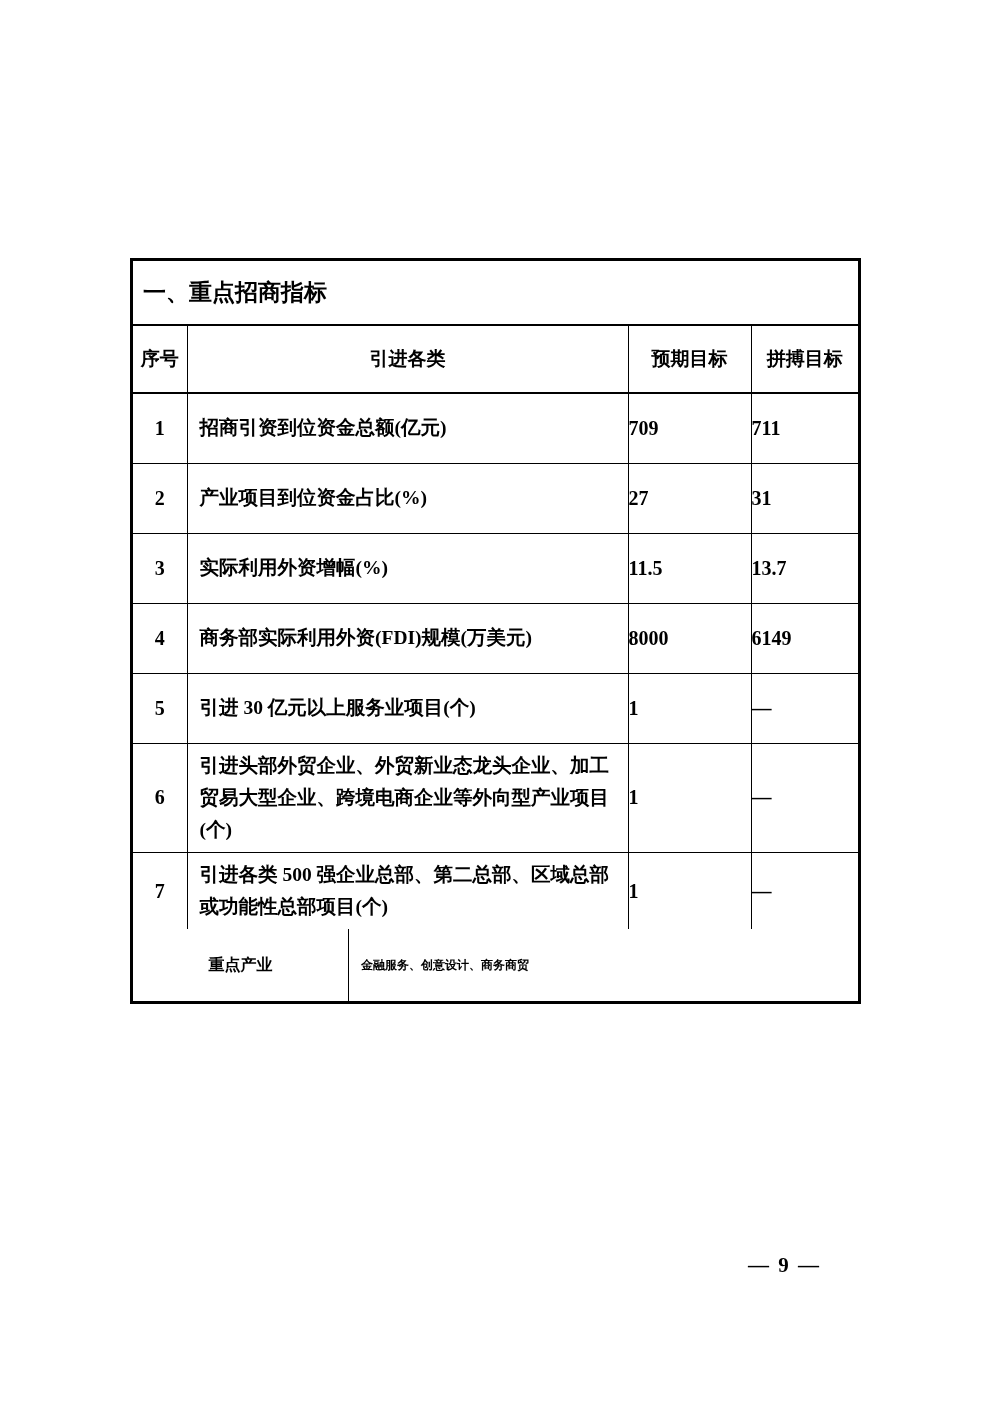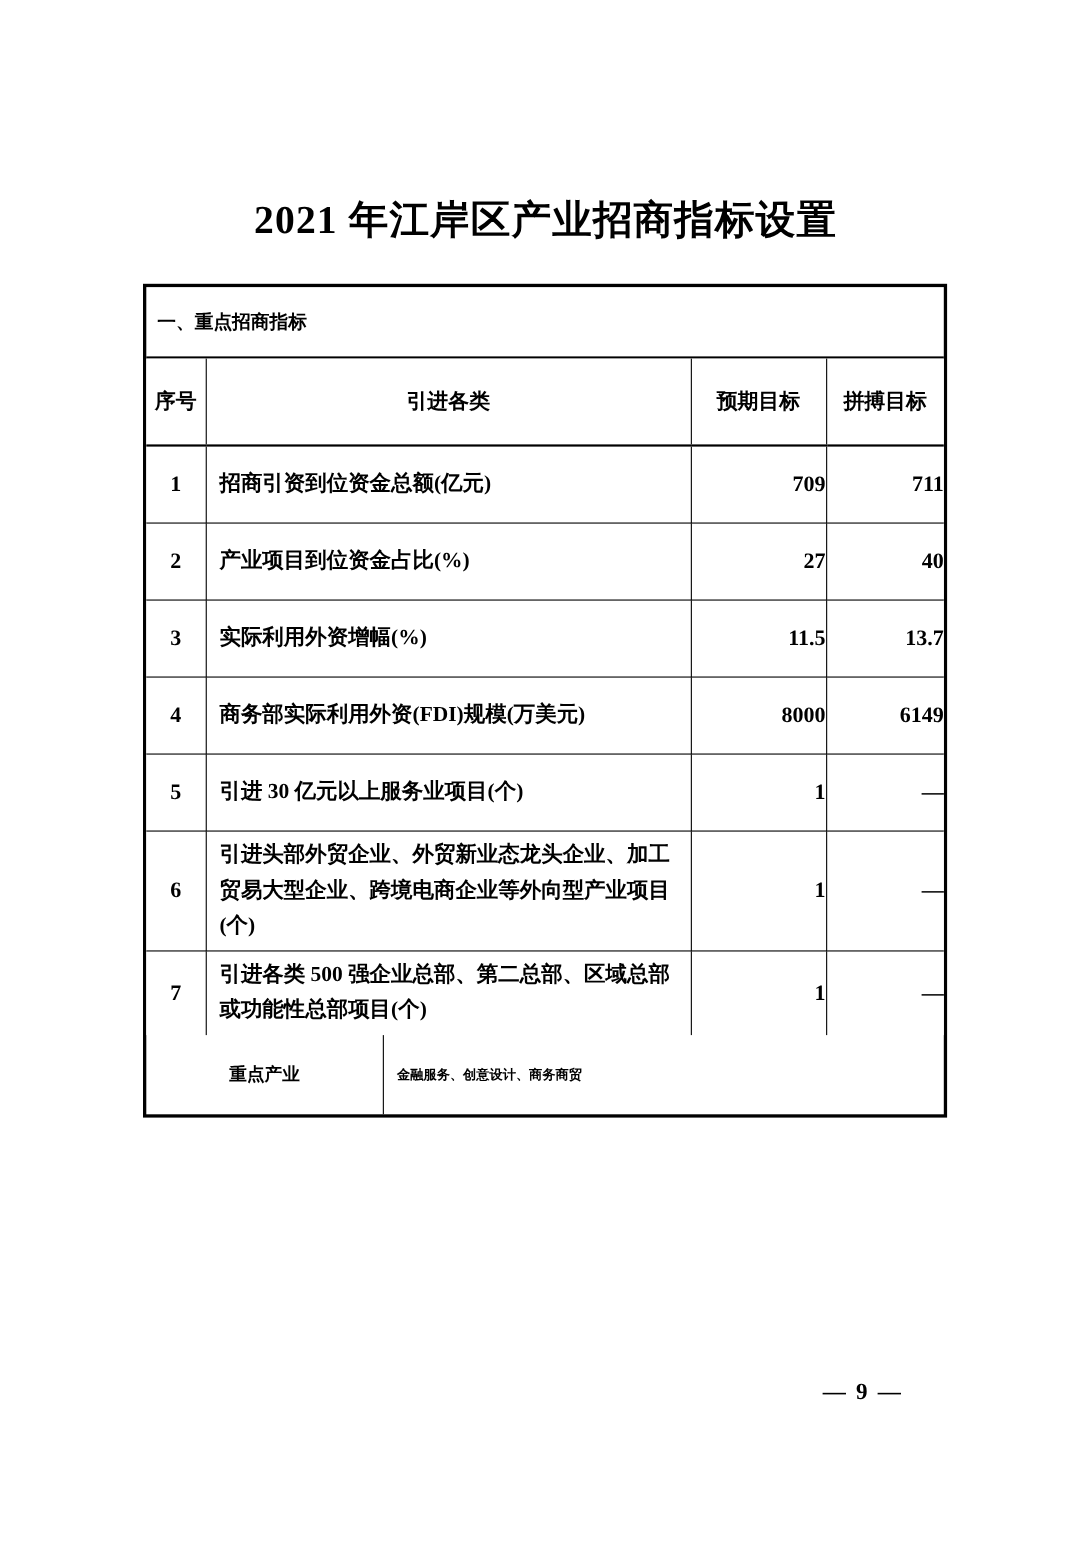--- a/index.html
+++ b/index.html
@@ -32,21 +32,21 @@
     width: 731px;
     border: 3px solid #000;
     background: #fff;
   }
   .sec-header {
     height: 65px;
     border-bottom: 2px solid #000;
     display: flex;
     align-items: center;
     padding-left: 10px;
-    font-size: 17px;
+    font-size: 23px;
     font-weight: bold;
   }
   .sec-header2 {
     height: 70px;
     border-top: 2px solid #000;
     border-bottom: 2px solid #000;
     display: flex;
     align-items: center;
     padding-left: 10px;
     font-size: 23px;
@@ -77,21 +77,21 @@
     text-align: center;
     font-size: 20px;
   }
   td.c-name {
     text-align: left;
     font-size: 19.5px;
     padding: 6px 8px 6px 12px;
     line-height: 1.65;
   }
   td.c-num {
-    text-align: right;
+    text-align: left;
     font-size: 20px;
   }
   .industry-row {
     height: 72px;
     display: flex;
     align-items: stretch;
   }
   .industry-label {
     width: 216px;
     border-right: 1px solid #000;
@@ -117,51 +117,50 @@
     font-weight: bold;
     letter-spacing: 2px;
     white-space: nowrap;
   }
 </style>
 </head>
 <body>
 
 <div class="page">
 
-  <div class="doc-title">2021 年江岸区产业招商指标设置</div>
 
   <div class="big-table">
 
     <div class="sec-header">一、重点招商指标</div>
 
     <table class="grid">
       <colgroup>
         <col style="width:54px">
         <col style="width:441px">
         <col style="width:123px">
         <col style="width:107px">
       </colgroup>
       <tbody>
-          <tr class="hdr" style="height:79px">
+          <tr class="hdr" style="height:67px">
         <th class="col-hdr">序号</th>
         <th class="col-hdr">引进各类</th>
         <th class="col-hdr">预期目标</th>
         <th class="col-hdr">拼搏目标</th>
       </tr>
       <tr style="height:70px">
         <td class="c-no">1</td>
         <td class="c-name">招商引资到位资金总额(亿元)</td>
         <td class="c-num">709</td>
         <td class="c-num">711</td>
       </tr>
       <tr style="height:70px">
         <td class="c-no">2</td>
         <td class="c-name">产业项目到位资金占比(%)</td>
         <td class="c-num">27</td>
-        <td class="c-num">40</td>
+        <td class="c-num">31</td>
       </tr>
       <tr style="height:70px">
         <td class="c-no">3</td>
         <td class="c-name">实际利用外资增幅(%)</td>
         <td class="c-num">11.5</td>
         <td class="c-num">13.7</td>
       </tr>
       <tr style="height:70px">
         <td class="c-no">4</td>
         <td class="c-name">商务部实际利用外资(FDI)规模(万美元)</td>

